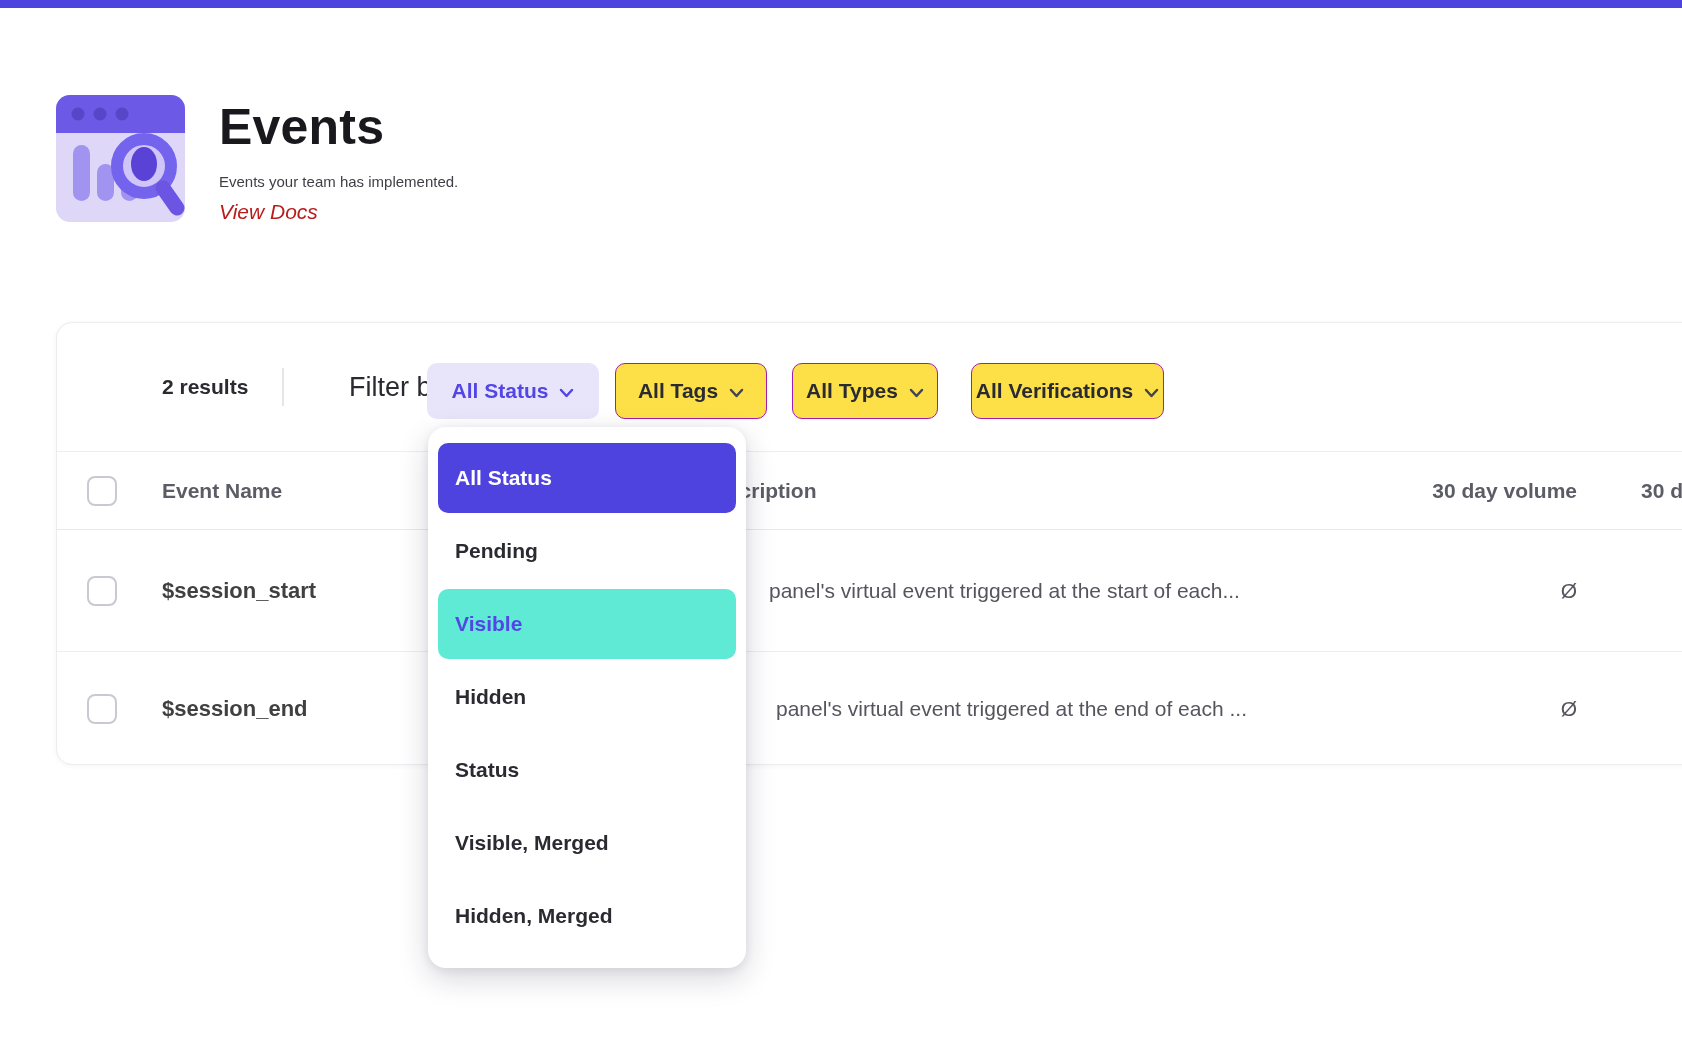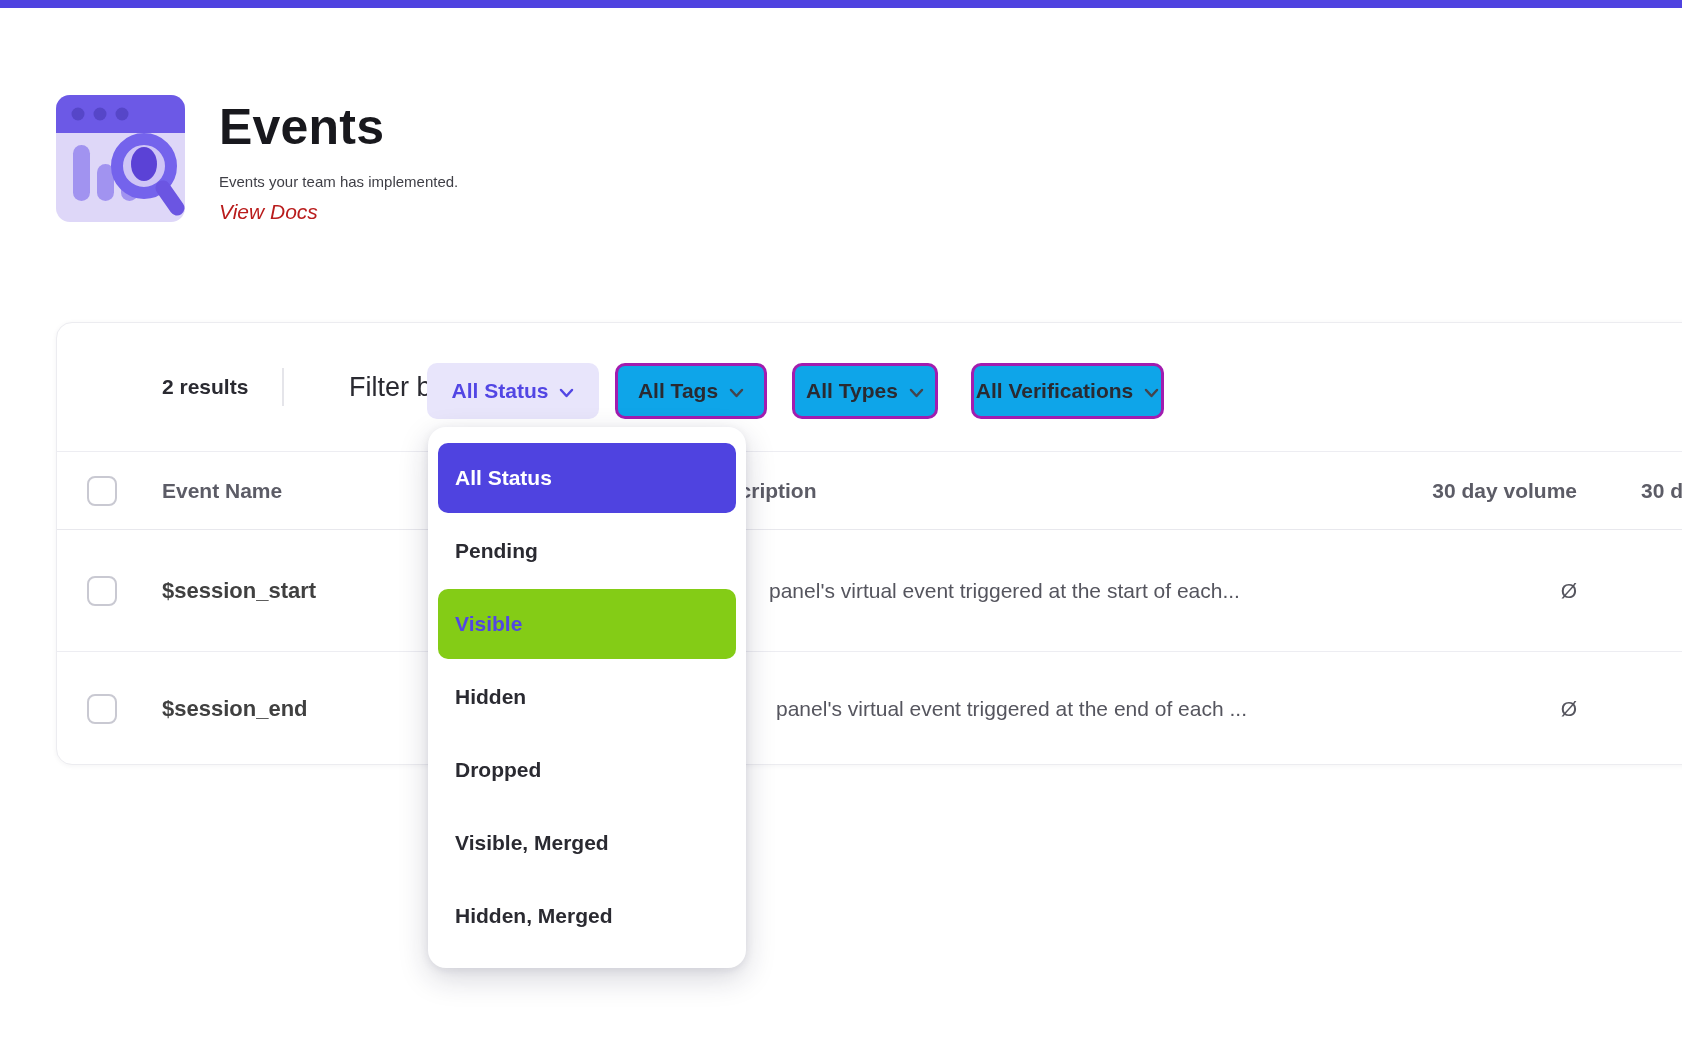--- a/index.html
+++ b/index.html
@@ -38,21 +38,21 @@
   .filter-row {
     position: relative; height: 128px;
     display: flex; align-items: center;
   }
   .results-count { position: absolute; left: 105px; font-size: 21px; font-weight: 600; color: #2a2a31; }
   .filter-divider { position: absolute; left: 225px; top: 45px; width: 2px; height: 38px; background: #e5e5ea; }
   .filter-by-label { position: absolute; left: 252px; font-size: 27px; font-weight: 500; color: #2a2a31; margin-left: 40px; }
   .filter-btn {
     position: absolute; top: 40px; height: 56px;
     display: flex; align-items: center; justify-content: center; gap: 11px;
-    background: #0ea5e9; border: 3px solid #a21caf; border-radius: 10px;
+    background: #fde047; border: 1px solid #a21caf; border-radius: 10px;
     font-size: 21px; font-weight: 600; color: #2a2a31; cursor: pointer;
   }
   .filter-btn.active {
     background: #e8e5fb; border: none; color: #5246e4;
   }
   .btn-status        { left: 370px; width: 172px; }
   .btn-tags          { left: 558px; width: 152px; }
   .btn-types         { left: 728px; width: 146px; margin-left: 7px; }
   .btn-verifications { left: 914px; width: 193px; }
   .chev { display: inline-block; margin-top: 3px; }
@@ -98,21 +98,21 @@
     display: flex; flex-direction: column; gap: 3px;
   }
   .dd-item {
     height: 70px; border-radius: 10px;
     display: flex; align-items: center;
     padding-left: 17px;
     font-size: 21px; font-weight: 600; color: #2a2a31;
     cursor: pointer;
   }
   .dd-item.selected    { background: #4f43e0; color: #ffffff; }
-  .dd-item.highlighted { background: #84cc16; color: #5246e4; }
+  .dd-item.highlighted { background: #5eead4; color: #5246e4; }
 </style>
 </head>
 <body>
 
 <div class="topbar"></div>
 
 <div class="page-header">
   <svg class="app-icon" viewBox="0 0 129 127" xmlns="http://www.w3.org/2000/svg">
     <rect x="0" y="0" width="129" height="127" rx="14" fill="#ded7f8"></rect>
     <path d="M14 0 h101 a14 14 0 0 1 14 14 v24 H0 V14 A14 14 0 0 1 14 0 Z" fill="#6c59e6"></path>
@@ -191,16 +191,16 @@
     <span class="cell col-vol vol-text">Ø</span>
   </div>
 
 </div>
 
 <div class="dropdown">
   <div class="dd-item selected">All Status</div>
   <div class="dd-item">Pending</div>
   <div class="dd-item highlighted">Visible</div>
   <div class="dd-item">Hidden</div>
-  <div class="dd-item">Dropped</div>
+  <div class="dd-item">Status</div>
   <div class="dd-item">Visible, Merged</div>
   <div class="dd-item">Hidden, Merged</div>
 </div>
 
 </body></html>

